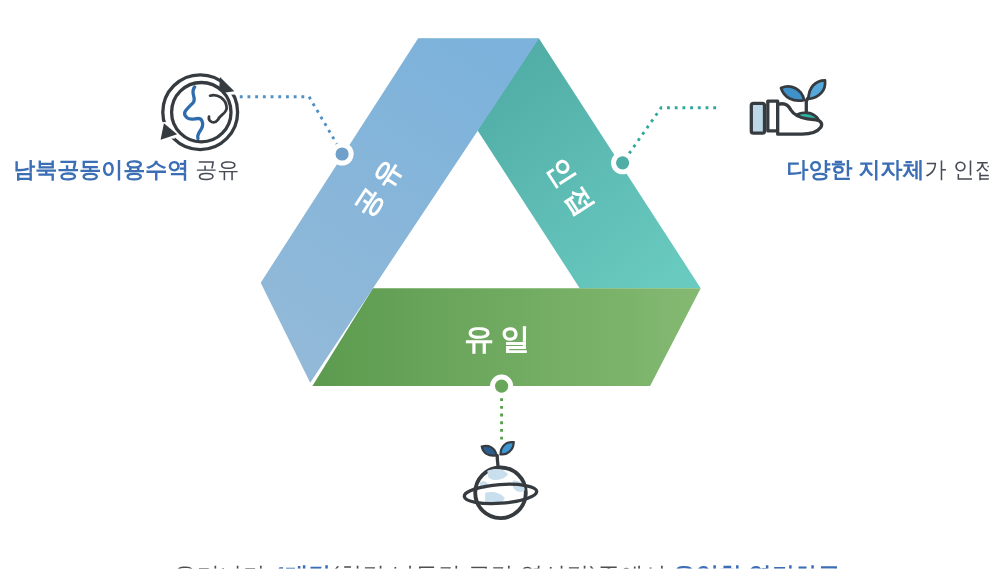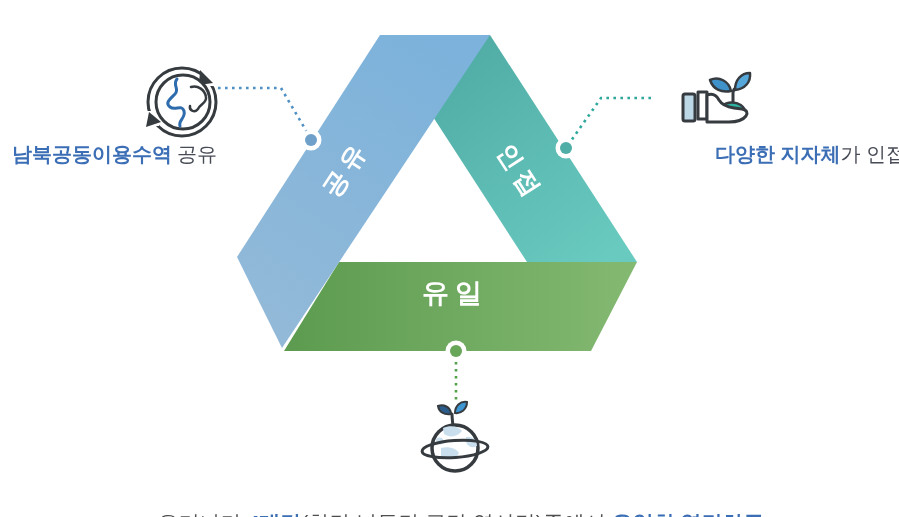--- a/index.html
+++ b/index.html
@@ -22,29 +22,29 @@
     left:301px;top:126px;width:88px;height:84px;
     font-size:25px;letter-spacing:6px;
     transform:rotate(-57deg);
   }
   #label-adjacent{
     left:477px;top:130px;width:88px;height:84px;
     font-size:25px;letter-spacing:6px;
     transform:rotate(57deg);
   }
   #label-unique{
-    left:385px;top:276px;width:140px;height:34px;
+    left:385px;top:291px;width:140px;height:34px;
     font-size:27px;letter-spacing:6px;
   }
   .callout-text{
     position:absolute;
     font-size:20px;
     white-space:nowrap;
   }
-  #callout-share-text{left:12px;top:141px;font-family:Liberation Serif, serif;}
+  #callout-share-text{left:12px;top:141px;}
   #callout-adjacent-text{left:715px;top:141px;}
   .hl{color:#3B6EB5;font-weight:700;}
   .rest-dark{color:#474B55;font-weight:500;}
   #caption{
     position:absolute;
     left:0;top:485px;width:899px;
     text-align:center;
     font-size:21px;
     color:#4E4E4E;
     white-space:pre;

